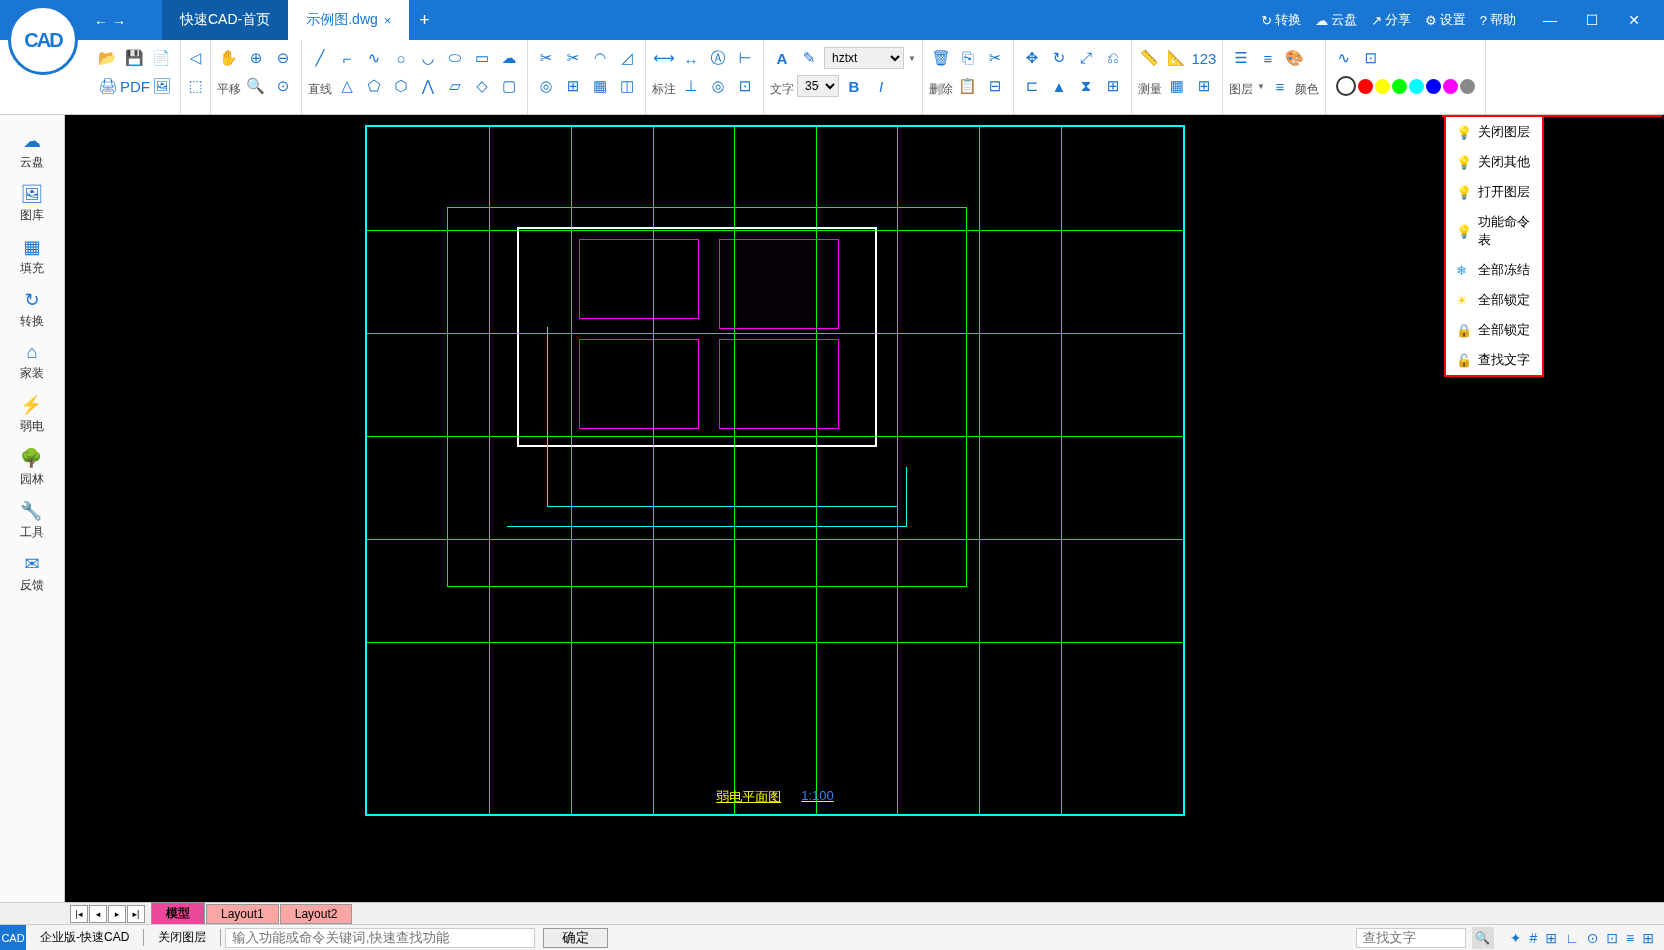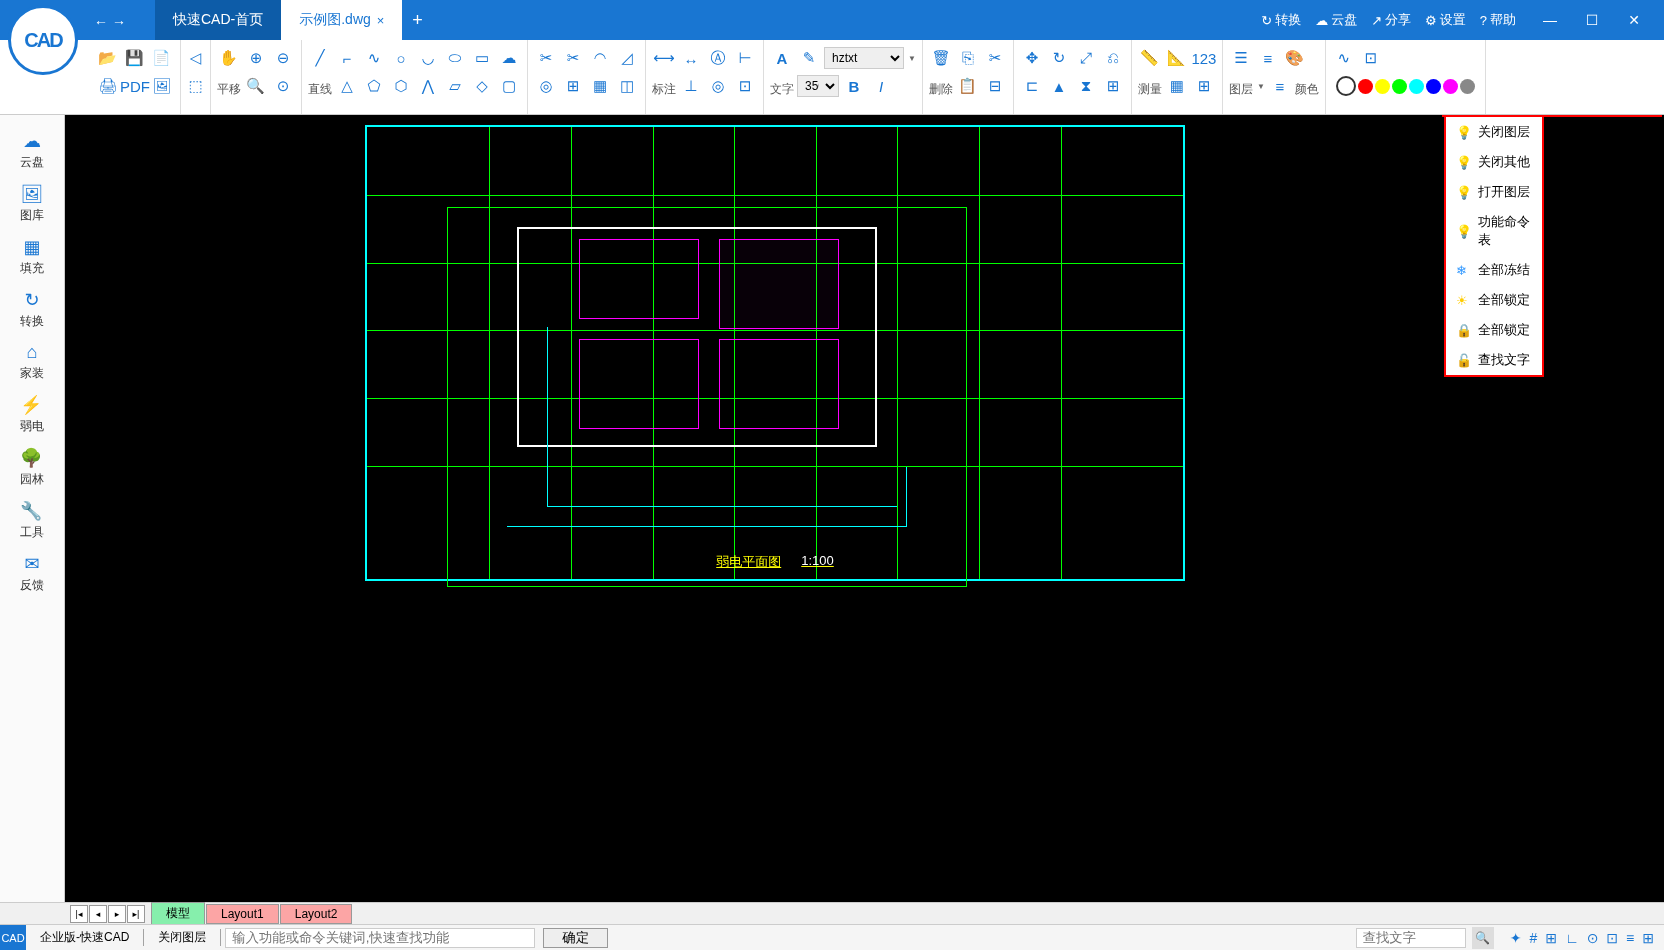--- a/index.html
+++ b/index.html
@@ -2,21 +2,21 @@
 <html><head>
 <meta charset="utf-8">
 <style>
 * { box-sizing: border-box; margin: 0; padding: 0; font-family: "Microsoft YaHei", sans-serif; }
 body { width: 1664px; height: 950px; overflow: hidden; background: #fff; display: flex; flex-direction: column; }
 .titlebar { height: 40px; background: #1976d2; display: flex; align-items: center; color: #fff; }
 .app-logo { width: 70px; height: 70px; background: #fff; border-radius: 50%; margin: 0 8px; display:flex; align-items:center; justify-content:center; position:relative; top:20px; border:3px solid #1976d2; z-index:10;}
 .app-logo span { color:#1976d2; font-weight:bold; font-size:20px; letter-spacing:-2px;}
 .nav-arrows { display:flex; gap:4px; padding:0 8px;}
 .nav-arrows span { cursor:pointer; font-size:14px;}
-.tabs { display:flex; height:100%; margin-left:21px;}
+.tabs { display:flex; height:100%; margin-left:28px;}
 .tab { padding: 0 18px; display:flex; align-items:center; gap:6px; font-size:14px; cursor:pointer; position:relative;}
 .tab.tab-home { background: #0d5ca8; }
 .tab.active { background: #fff; color:#1976d2; }
 .tab .close { font-size:13px; cursor:pointer;}
 .tab-add { width:30px; display:flex; align-items:center; justify-content:center; font-size:18px; cursor:pointer;}
 .title-right { margin-left:auto; display:flex; gap:14px; padding-right:10px; align-items:center; font-size:13px;}
 .title-right .item { display:flex; align-items:center; gap:3px; cursor:pointer;}
 .win-controls { display:flex; gap:2px;}
 .win-btn { width:40px; height:40px; display:flex; align-items:center; justify-content:center; cursor:pointer; font-size:14px;}
 
@@ -28,44 +28,44 @@
 .ribbon select, .ribbon input { height:22px; font-size:12px; border:1px solid #ccc; padding:0 3px;}
 .dropdown-arrow { font-size:8px; margin-left:1px; color:#666;}
 
 .workspace { flex:1; display:flex; background:#000; position:relative; overflow:hidden;}
 .left-toolbar { width:65px; background:#fafafa; border-right:1px solid #ccc; padding-top:10px; display:flex; flex-direction:column; gap:2px;}
 .lt-item { display:flex; flex-direction:column; align-items:center; padding:5px 0; cursor:pointer; gap:2px;}
 .lt-item .ic { font-size:18px; color:#1976d2;}
 .lt-item .lbl { font-size:12px; color:#333;}
 
 .canvas { flex:1; background:#000; position:relative;}
-.drawing-frame { position:absolute; left:300px; top:10px; width:820px; height:456px; border:2px solid #00ffff;}
+.drawing-frame { position:absolute; left:300px; top:10px; width:820px; height:691px; border:2px solid #00ffff;}
 .building { position:absolute; left:150px; top:100px; width:360px; height:220px; border:2px solid #fff;}
 .room1 { position:absolute; left:60px; top:10px; width:120px; height:80px; border:1px solid #f0f;}
 .room2 { position:absolute; left:200px; top:10px; width:120px; height:90px; border:1px solid #f0f; background:rgba(255,0,255,0.03);}
 .room3 { position:absolute; left:60px; top:110px; width:120px; height:90px; border:1px solid #f0f;}
 .room4 { position:absolute; left:200px; top:110px; width:120px; height:90px; border:1px solid #f0f;}
 .grid-lines { position:absolute; inset:0;}
 .gl-v { position:absolute; top:0; bottom:0; width:1px; background:#0f0;}
 .gl-h { position:absolute; left:0; right:0; height:1px; background:#0f0;}
 .outline { position:absolute; left:80px; top:80px; width:520px; height:380px; border:1.5px solid #0f0;}
 .wire { position:absolute; border:1px solid #00ffff;}
 .drawing-title { position:absolute; bottom:8px; left:50%; transform:translateX(-50%); color:#ff0; font-size:13px; text-decoration:underline; display:flex; gap:20px;}
-.drawing-title .sc { color:#ffffff; text-decoration:none;}
+.drawing-title .sc { color:#3b82f6; text-decoration:none;}
 
 .layer-dropdown { position:absolute; top:0; right:120px; width:100px; background:#fff; border:2px solid #f00; z-index:100;}
 .ld-item { display:flex; align-items:center; gap:8px; padding:6px 10px; font-size:13px; cursor:pointer;}
 .ld-item .ic { width:14px; font-size:13px;}
 .layer-header-hl { position:absolute; top:-75px; right:-120px; width:220px; height:75px; border:2px solid #f00; pointer-events:none;}
 
 .layout-tabs { height:22px; background:#f0f0f0; display:flex; align-items:center; border-top:1px solid #ccc; padding-left:70px;}
 .layout-nav { display:flex; gap:1px; margin-right:6px;}
 .layout-nav span { width:18px; height:18px; border:1px solid #999; background:#fff; display:flex; align-items:center; justify-content:center; font-size:9px; cursor:pointer;}
 .layout-tab { padding:2px 14px; border:1px solid #999; background:#fca5a5; font-size:12px; cursor:pointer; margin-right:1px;}
-.layout-tab.active { background:#86efac; font-weight:normal;}
+.layout-tab.active { background:#ec4899; font-weight:bold;}
 
 .cmdbar { height:26px; background:#f5f5f5; display:flex; align-items:center; border-top:1px solid #ccc; font-size:12px;}
 .cmd-logo { width:26px; height:26px; background:#1976d2; color:#fff; display:flex; align-items:center; justify-content:center; font-size:11px;}
 .cmd-seg { padding:0 14px; border-right:1px solid #a3a3a3;}
 .cmd-input { flex:0 0 310px; height:20px; border:1px solid #ccc; padding:0 6px; color:#999; margin-left:4px;}
 .cmd-btn { padding:0 18px; border:1px solid #999; background:#eee; height:20px; margin-left:8px; cursor:pointer;}
 .cmd-search { margin-left:auto; width:110px; height:20px; border:1px solid #ccc; padding:0 6px; color:#999;}
 .cmd-search-btn { width:22px; height:22px; background:#ddd; display:flex; align-items:center; justify-content:center; margin:0 6px; cursor:pointer;}
 .cmd-icons { display:flex; gap:8px; padding:0 10px;}
 .cmd-icons span { cursor:pointer; color:#1976d2; font-size:14px;}

